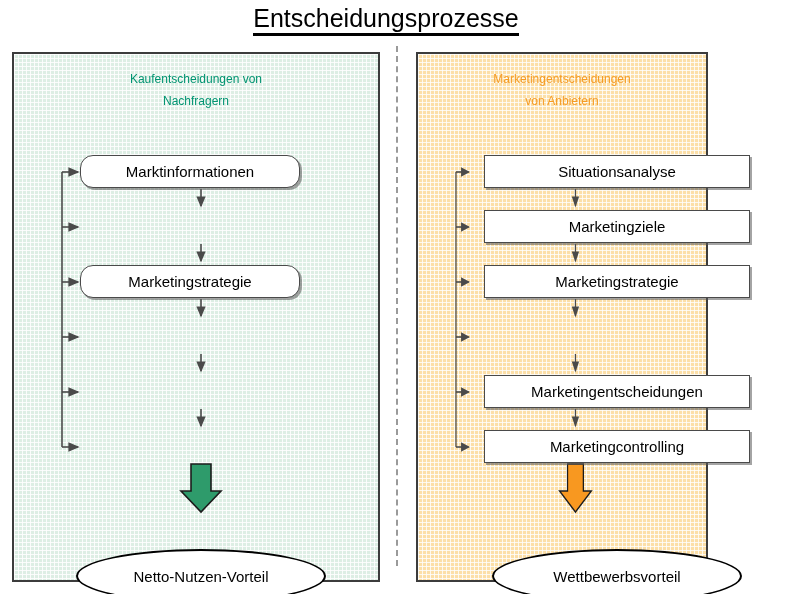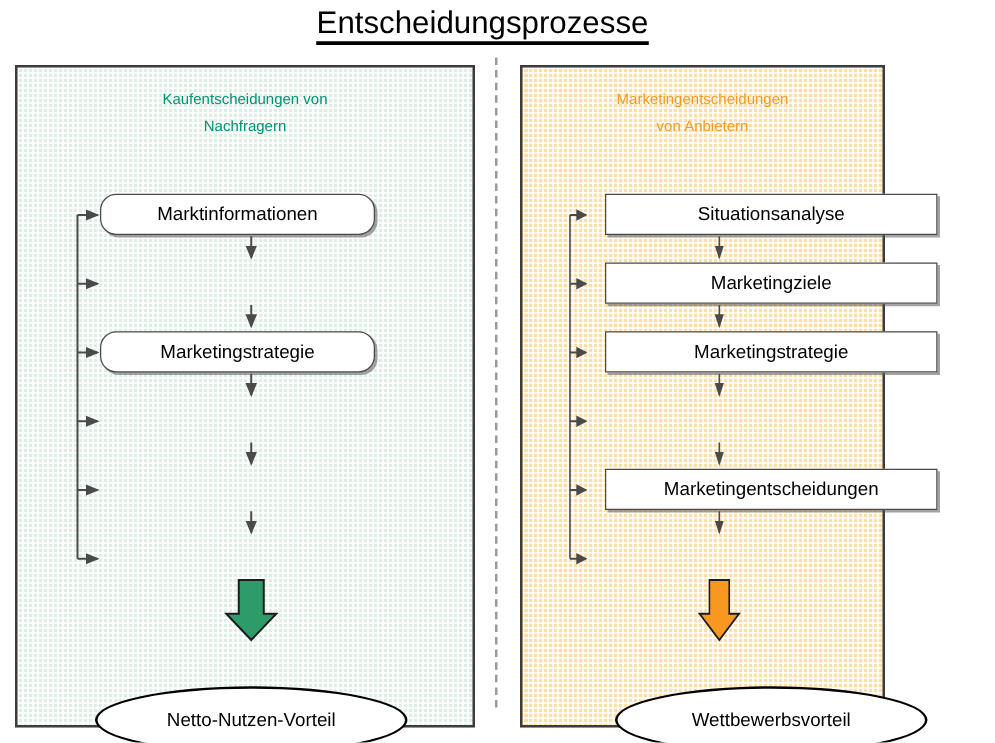--- a/index.html
+++ b/index.html
@@ -163,18 +163,19 @@
         <path d="M199,245 L199,262" stroke="#4a4a4a" stroke-width="1.6" fill="none" marker-end="url(#ah-s)"></path>
         <path d="M199,300 L199,317" stroke="#4a4a4a" stroke-width="1.6" fill="none" marker-end="url(#ah-s)"></path>
         <path d="M199,355 L199,372" stroke="#4a4a4a" stroke-width="1.6" fill="none" marker-end="url(#ah-s)"></path>
         <polygon points="189,410 209,410 209,437 219,437 199,458 179,437 189,437" fill="#f89820" stroke="#1c1c1c" stroke-width="1.6"></polygon>
       </svg>
 
       <div class="pbox pbox-r" style="top:101px">Situationsanalyse</div>
       <div class="pbox pbox-r" style="top:211px">Marketingstrategie</div>
       <div class="pbox pbox-r" style="top:156px">Marketingziele</div>
       <div class="pbox pbox-r" style="top:321px">Marketingentscheidungen</div>
+      <div class="pbox pbox-r" style="top:376px">Marketingcontrolling</div>
 
       <div class="ellipse ellipse-r" style="left:74px">Wettbewerbsvorteil</div>
     </div>
   </div>
 
 </div>
 
 </body></html>

